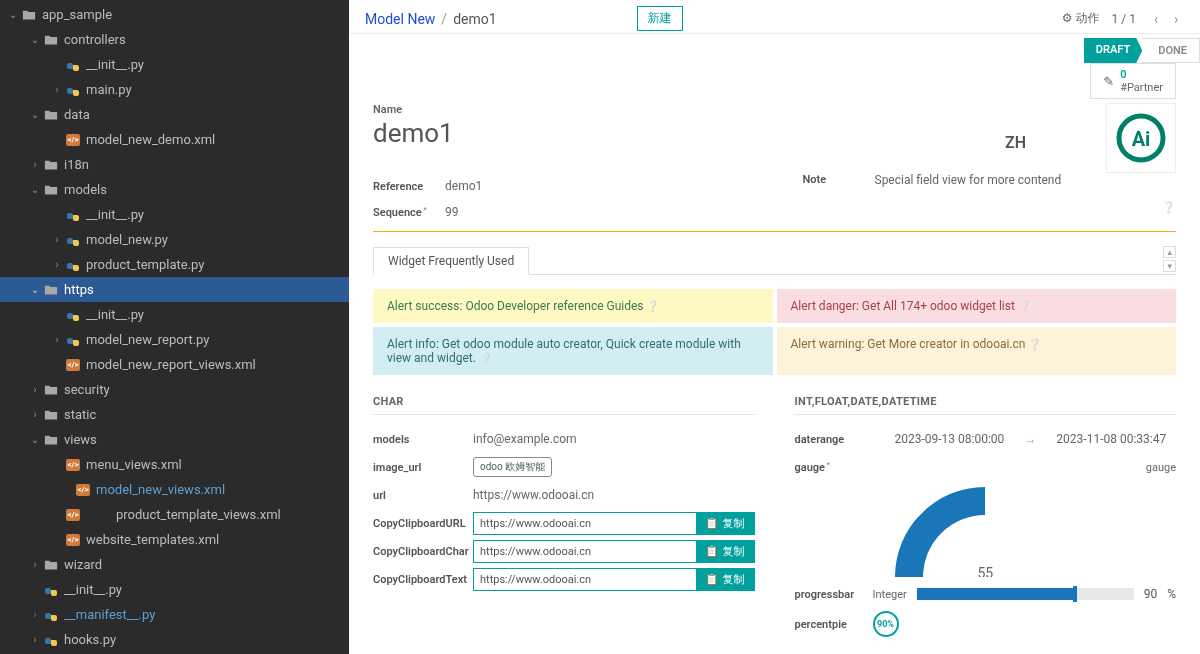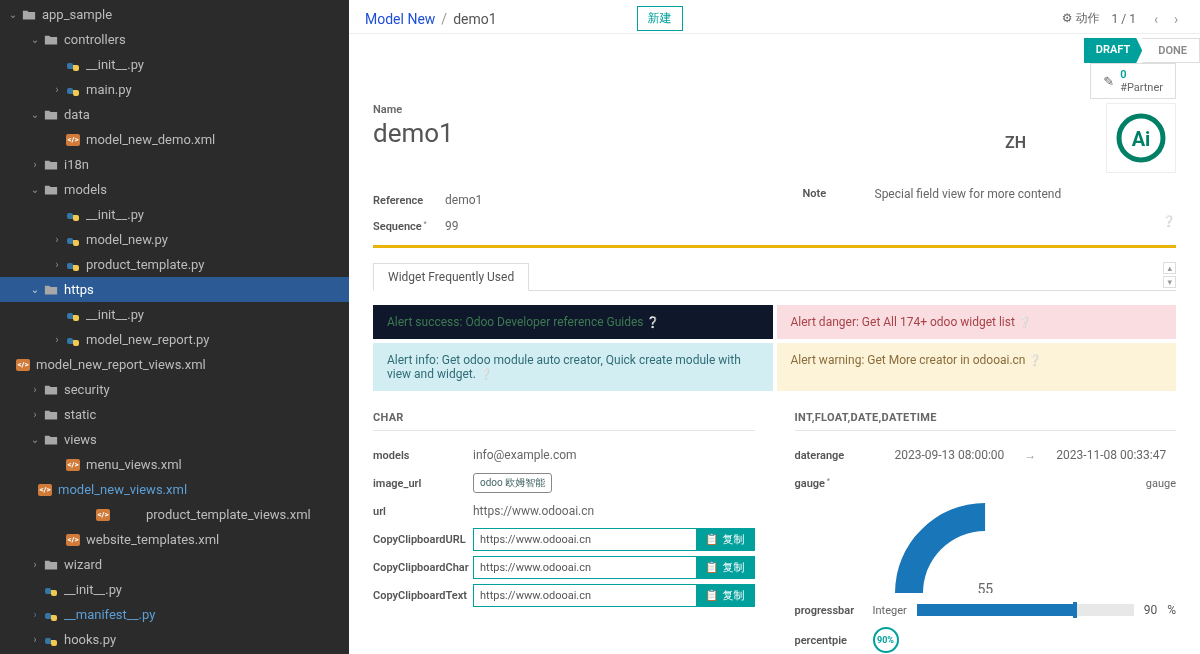--- a/index.html
+++ b/index.html
@@ -43,39 +43,39 @@
 .stat-btn .count { color:#00a09d; font-weight:600; }
 
 .name-row { display:flex; align-items:flex-start; margin-top: 30px; }
 .name-col { flex:1; }
 .name-label { font-size:11px; color:#666; font-weight:600; }
 .name-val { font-size:26px; color:#555; margin-top:2px; }
 .lang-badge { font-size:16px; font-weight:600; color:#555; padding-top:30px; margin-right:80px; }
 .logo-box { width:70px; height:70px; border:1px solid #eee; display:flex; align-items:center; justify-content:center; }
 .logo-box svg { width:50px; height:50px; }
 
-.field-grid { display:flex; gap:56px; margin-top:14px; border-bottom:3px solid #eab308; padding-bottom:6px; }
+.field-grid { display:flex; gap:56px; border-bottom:1px solid #eab308; padding-bottom:6px; }
 .field-col { flex:1; }
 .field-row { display:flex; align-items:center; min-height:26px; font-size:12px; }
 .flabel { width:72px; color:#555; font-weight:600; font-size:11px; }
 .fval { flex:1; color:#666; }
 .req::after { content:" *"; color:#888; font-size:7px; position:relative; top:-4px; }
 .toggle { width:32px; height:16px; background:#00a09d; border-radius:8px; position:relative; cursor:pointer; }
 .toggle::after { content:""; position:absolute; right:2px; top:2px; width:12px; height:12px; background:#fff; border-radius:50%; }
 .help-ico { color:#00a09d; font-size:11px; cursor:pointer; }
 
 .tab-bar { display:flex; margin-top:14px; }
 .tab { border:1px solid #ddd; border-bottom:1px solid #fff; padding:6px 14px; font-size:12px; color:#555; cursor:pointer; background:#fff; position:relative; top:1px; }
 .tab-scroll { margin-left:auto; display:flex; flex-direction:column; gap:2px; }
 .tab-scroll span { font-size:9px; color:#999; cursor:pointer; border:1px solid #ddd; padding:0 3px; line-height:10px; }
 .tab-divider { border-bottom:1px solid #ddd; }
 
 .alerts { display:grid; grid-template-columns:1fr 1fr; gap:4px; margin-top:14px; }
 .alert { padding:10px 14px; font-size:12px; }
-.alert-success { background:#0f172a; color:#3d7a52; }
+.alert-success { background:#fef9c3; color:#3d7a52; }
 .alert-danger { background:#f9dde0; color:#a94249; }
 .alert-info { background:#d3eef2; color:#2f6d78; }
 .alert-warning { background:#fdf3d9; color:#8a6d3b; }
 
 .section-row { display:flex; gap:40px; margin-top:20px; }
 .section { flex:1; }
 .sec-head { font-size:11px; font-weight:700; color:#666; letter-spacing:0.3px; padding-bottom:6px; border-bottom:1px solid #e5e5e5; margin-bottom:10px; }
 .data-row { display:flex; align-items:center; min-height:28px; font-size:12px; }
 .dlabel { width:100px; color:#555; font-weight:600; font-size:11px; }
 .dval { flex:1; color:#666; }
@@ -206,21 +206,21 @@
       </span>
       <span>__init__.py</span>
     </div>
     <div class="tree-item" style="padding-left: 50px;">
       <span class="chev">›</span>
       <span class="ico">
         <span class="py-ico"></span>
       </span>
       <span>model_new_report.py</span>
     </div>
-    <div class="tree-item" style="">
+    <div class="tree-item" style="padding-left: 50px;">
       <span class="chev"></span>
       <span class="ico">
         <span class="xml-ico"></span>
       </span>
       <span>model_new_report_views.xml</span>
     </div>
     <div class="tree-item" style="padding-left: 28px;">
       <span class="chev">›</span>
       <span class="ico">
         <svg class="folder-ico" viewBox="0 0 16 16">
@@ -247,28 +247,28 @@
       </span>
       <span>views</span>
     </div>
     <div class="tree-item" style="padding-left: 50px;">
       <span class="chev"></span>
       <span class="ico">
         <span class="xml-ico"></span>
       </span>
       <span>menu_views.xml</span>
     </div>
-    <div class="tree-item highlighted" style="padding-left: 22px;">
+    <div class="tree-item highlighted" style="padding-left: 60px;">
       <span class="chev"></span>
       <span class="ico">
         <span class="xml-ico"></span>
       </span>
       <span>model_new_views.xml</span>
     </div>
-    <div class="tree-item" style="padding-left: 50px; gap: 30px;">
+    <div class="tree-item" style="padding-left: 20px; gap: 30px;">
       <span class="chev"></span>
       <span class="ico">
         <span class="xml-ico"></span>
       </span>
       <span>product_template_views.xml</span>
     </div>
     <div class="tree-item" style="padding-left: 50px;">
       <span class="chev"></span>
       <span class="ico">
         <span class="xml-ico"></span>

